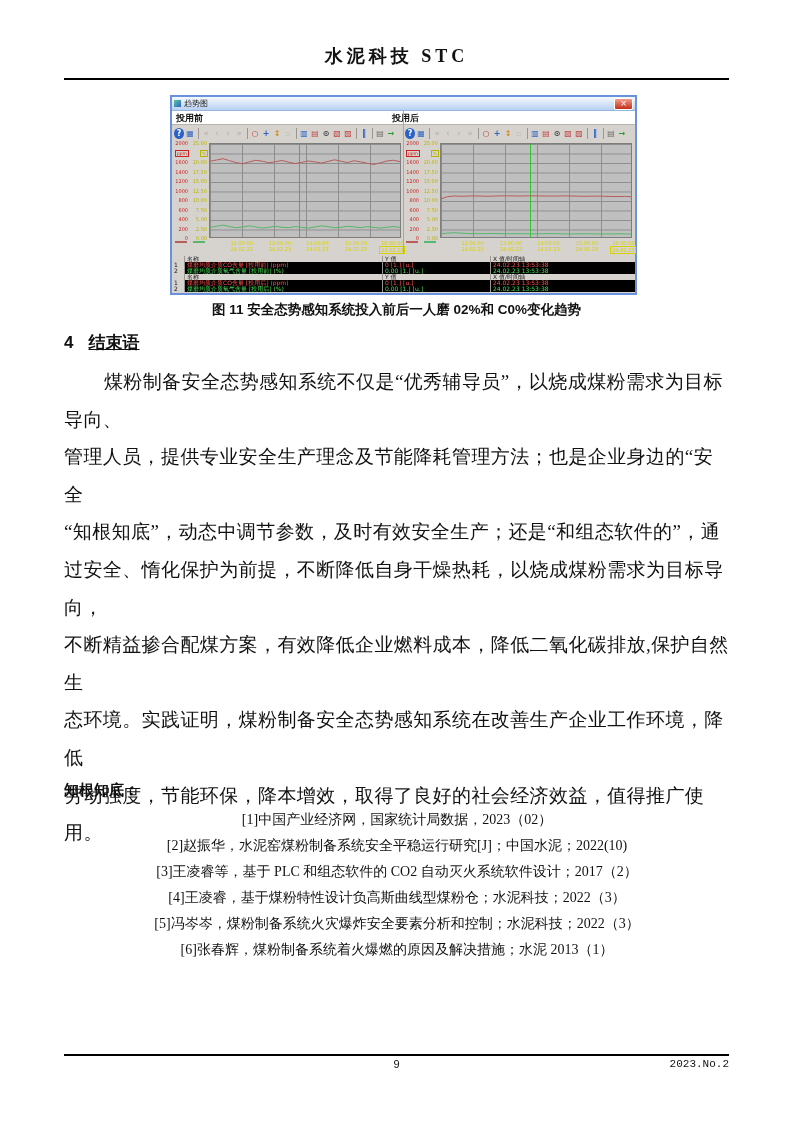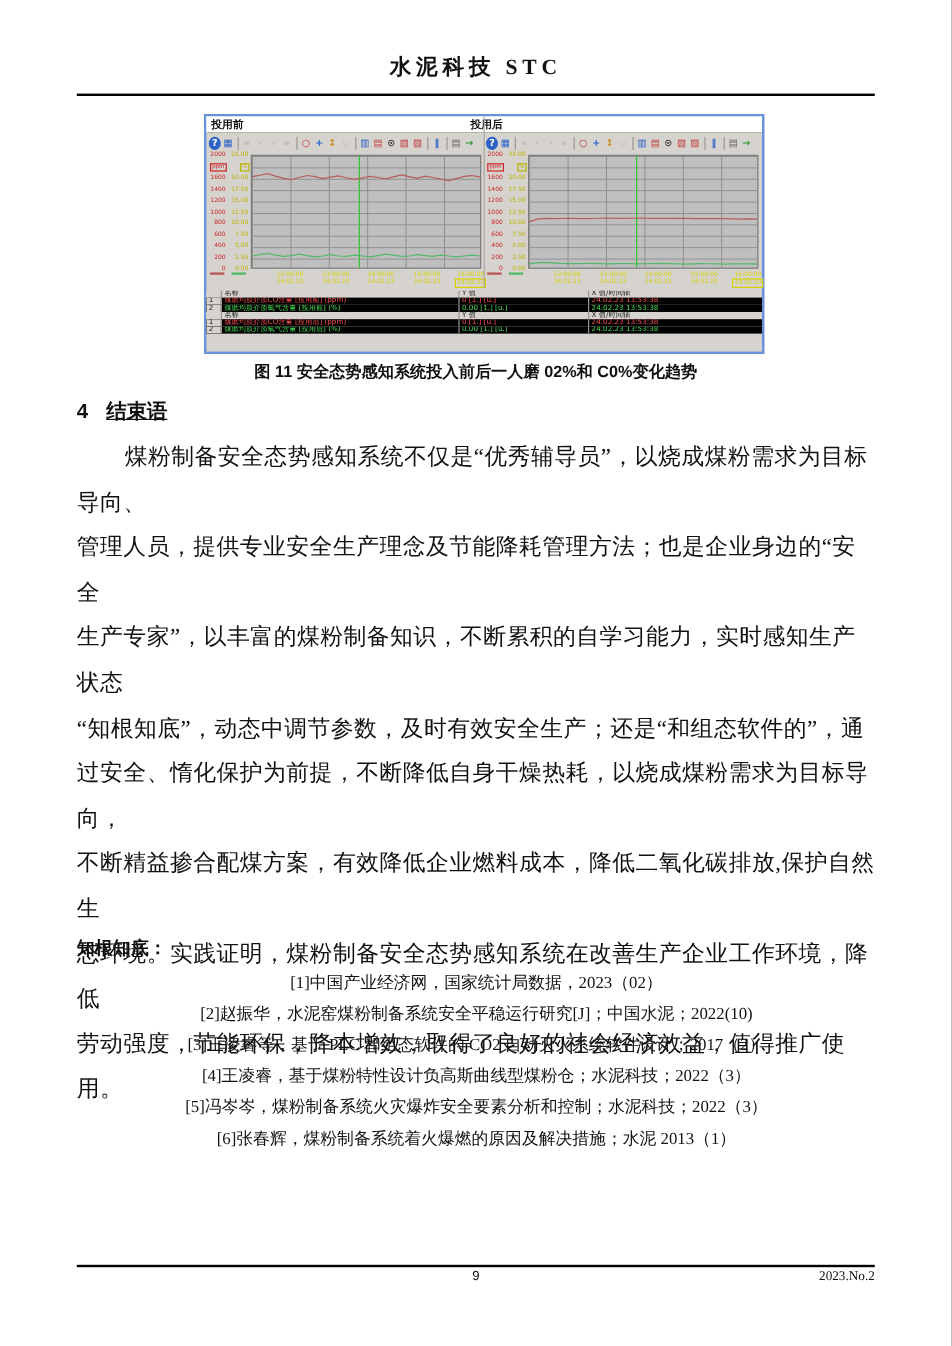--- a/index.html
+++ b/index.html
@@ -7,21 +7,21 @@
         font-family:"Liberation Serif","DejaVu Serif",serif;color:#111;overflow:hidden;}
 
   
   .header-title{position:absolute;top:44px;left:0;right:0;text-align:center;
                 font-size:18px;font-weight:600;letter-spacing:4px;}
   .header-rule{position:absolute;top:78px;left:64px;width:665px;height:2px;background:#000;}
   .footer-rule{position:absolute;top:1054px;left:64px;width:665px;height:2px;background:#000;}
   .footer-page{position:absolute;top:1058px;left:0;right:0;text-align:center;font-size:11px;
                font-family:"Liberation Sans",sans-serif;}
   .footer-issue{position:absolute;top:1058px;left:64px;width:665px;text-align:right;font-size:11px;
-               font-family:Liberation Serif, serif;}
+               font-family:Liberation Mono, monospace;}
 
   .caption{position:absolute;top:301px;left:0;right:0;text-align:center;font-size:13.5px;font-weight:bold;
            font-family:"Liberation Sans","DejaVu Sans",sans-serif;}
   .section-heading{position:absolute;top:331px;left:64px;font-size:17px;font-weight:bold;
            font-family:"Liberation Sans","DejaVu Sans",sans-serif;}
   .section-heading .st{margin-left:15px;text-decoration:underline;}
   .paragraph{position:absolute;top:363px;left:64px;width:666px;font-size:19px;line-height:37.6px;
              letter-spacing:0.4px;}
   .paragraph .pline:first-child{text-indent:2.1em;}
   .refs{position:absolute;top:781px;left:64px;width:666px;}
@@ -75,20 +75,25 @@
 </style>
 </head>
 <body>
 
 <div class="page">
 
   <div class="header-title">水泥科技 STC</div>
   <div class="header-rule"></div>
 
   <div class="window">
+    <div class="titlebar">
+      <span class="win-icon"></span>
+      <span class="title-text">趋势图</span>
+      <span class="close-btn">×</span>
+    </div>
     <div class="win-body">
       <div class="panel-labels">
         <span class="plabel" style="left:4px">投用前</span>
         <span class="plabel" style="left:220px">投用后</span>
       </div>
       <div class="toolbar-row">
         <div class="toolbar" id="tb0">
             <span class="tb-icon" style="color: rgb(255, 255, 255); background: rgb(42, 98, 200); border-radius: 50%;">?</span>
             <span class="tb-icon" style="color: rgb(42, 98, 200);">▦</span>
             <span class="tb-sep"></span>
@@ -295,21 +300,20 @@
 
   <div class="caption">图 11  安全态势感知系统投入前后一人磨 02%和 C0%变化趋势</div>
 
   <div class="section-heading">
     <span>4</span><span class="st">结束语</span>
   </div>
 
   <div class="paragraph" id="para">
       <div class="pline">煤粉制备安全态势感知系统不仅是“优秀辅导员”，以烧成煤粉需求为目标导向、</div>
       <div class="pline">管理人员，提供专业安全生产理念及节能降耗管理方法；也是企业身边的“安全</div>
-      <div class="pline">生产专家”，以丰富的煤粉制备知识，不断累积的自学习能力，实时感知生产状态</div>
       <div class="pline">“知根知底”，动态中调节参数，及时有效安全生产；还是“和组态软件的”，通</div>
       <div class="pline">过安全、惰化保护为前提，不断降低自身干燥热耗，以烧成煤粉需求为目标导向，</div>
       <div class="pline">不断精益掺合配煤方案，有效降低企业燃料成本，降低二氧化碳排放,保护自然生</div>
       <div class="pline">态环境。实践证明，煤粉制备安全态势感知系统在改善生产企业工作环境，降低</div>
       <div class="pline">劳动强度，节能环保，降本增效，取得了良好的社会经济效益，值得推广使用。</div>
     </div>
 
   <div class="refs">
     <div class="refs-heading">知根知底：</div>
     <div id="ref-list">

